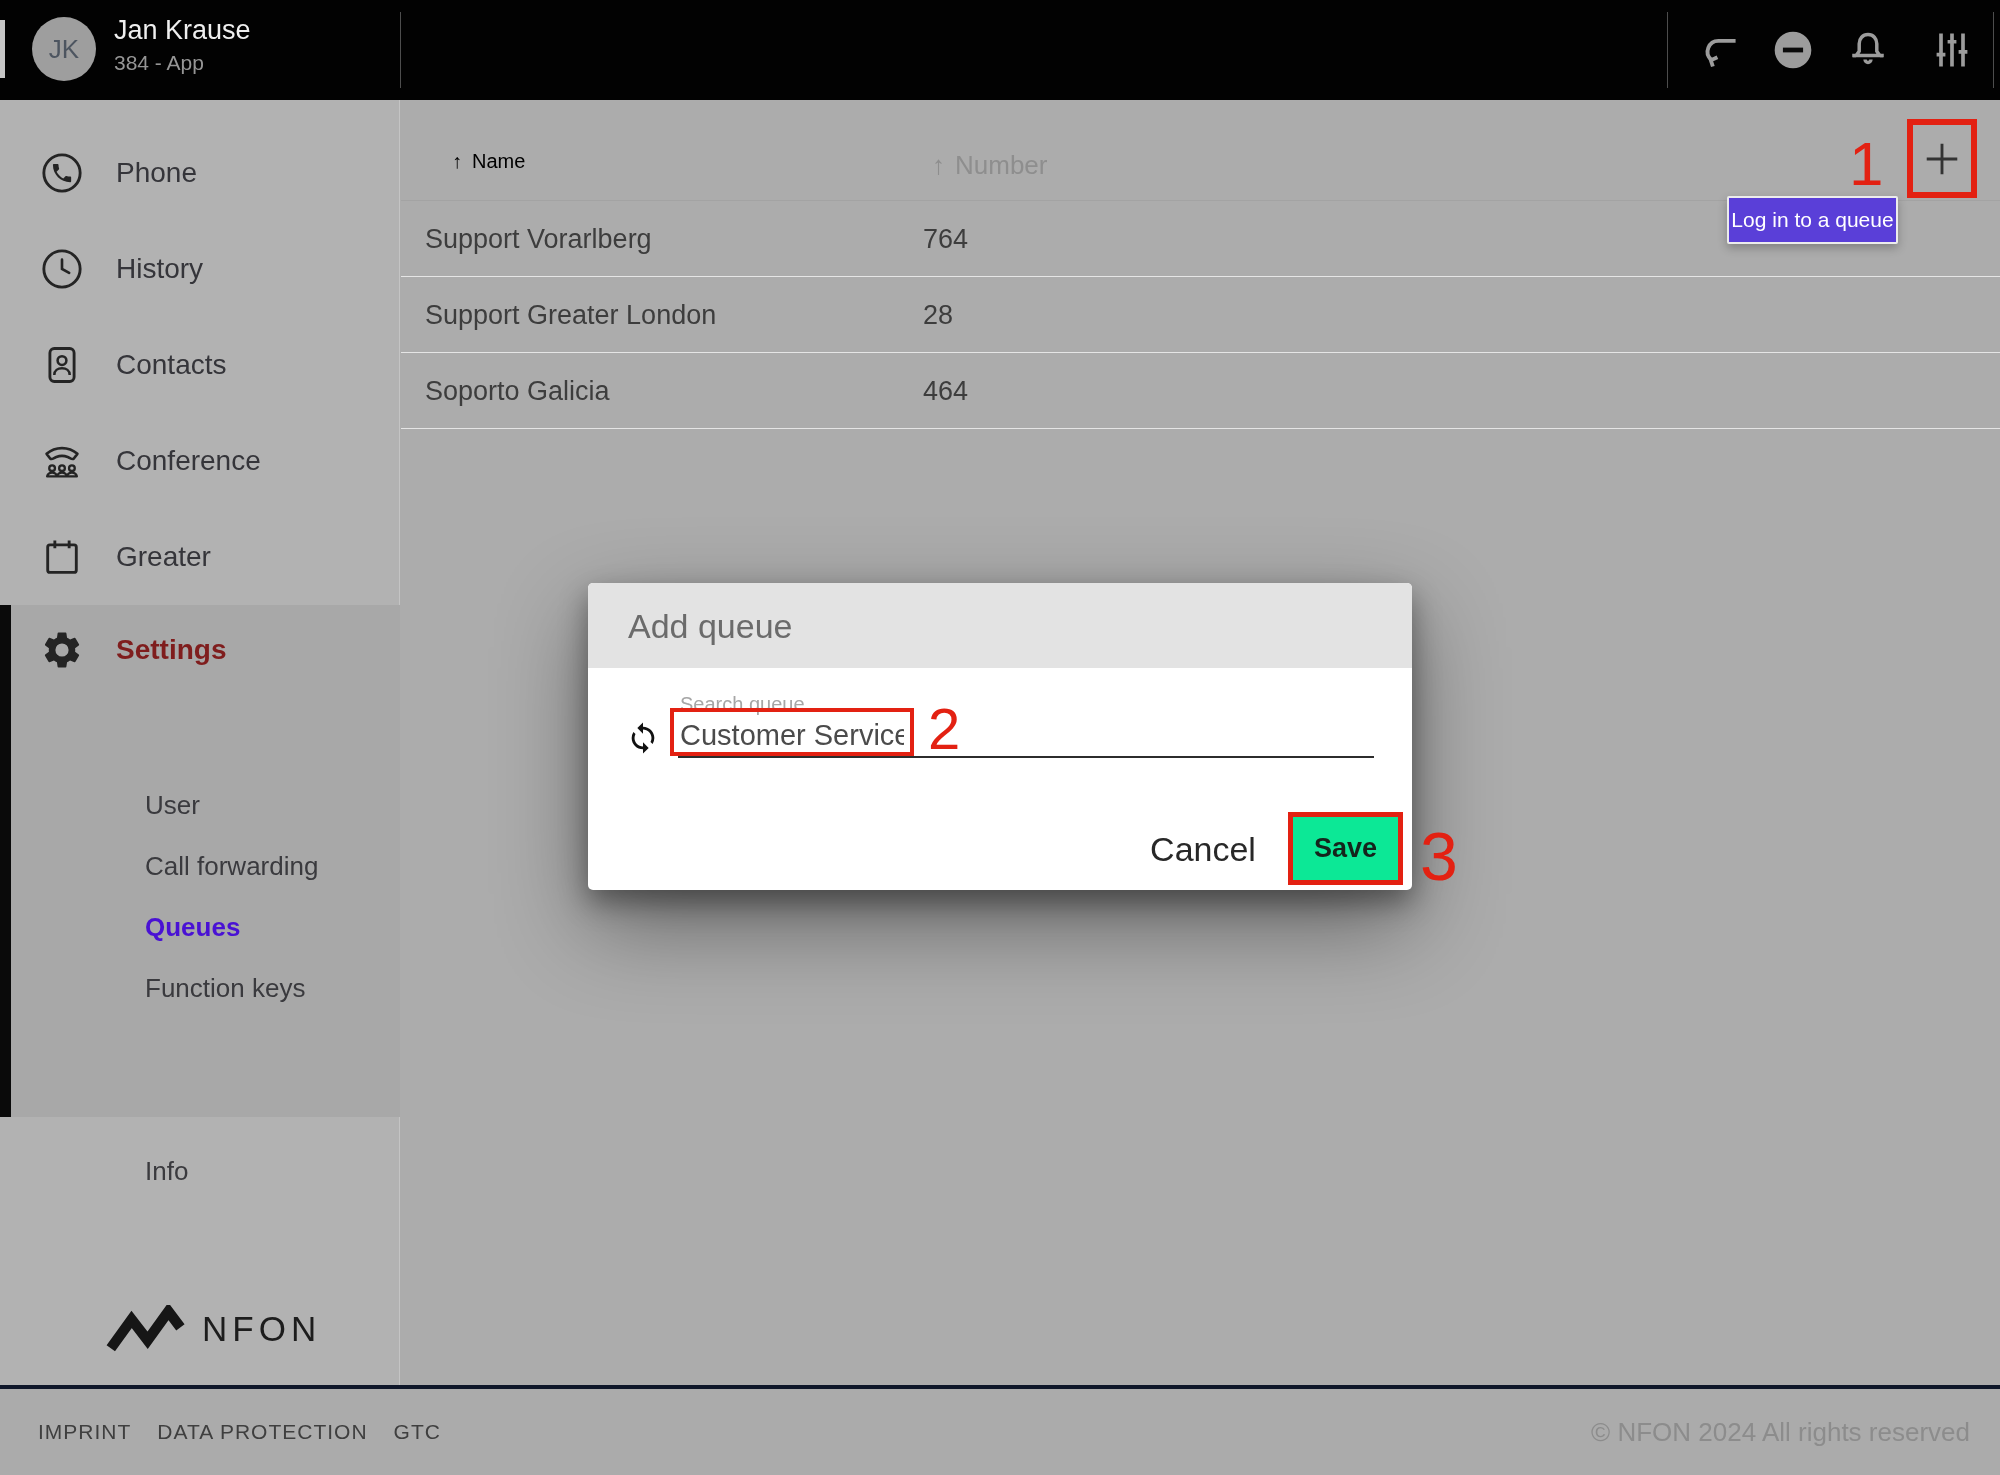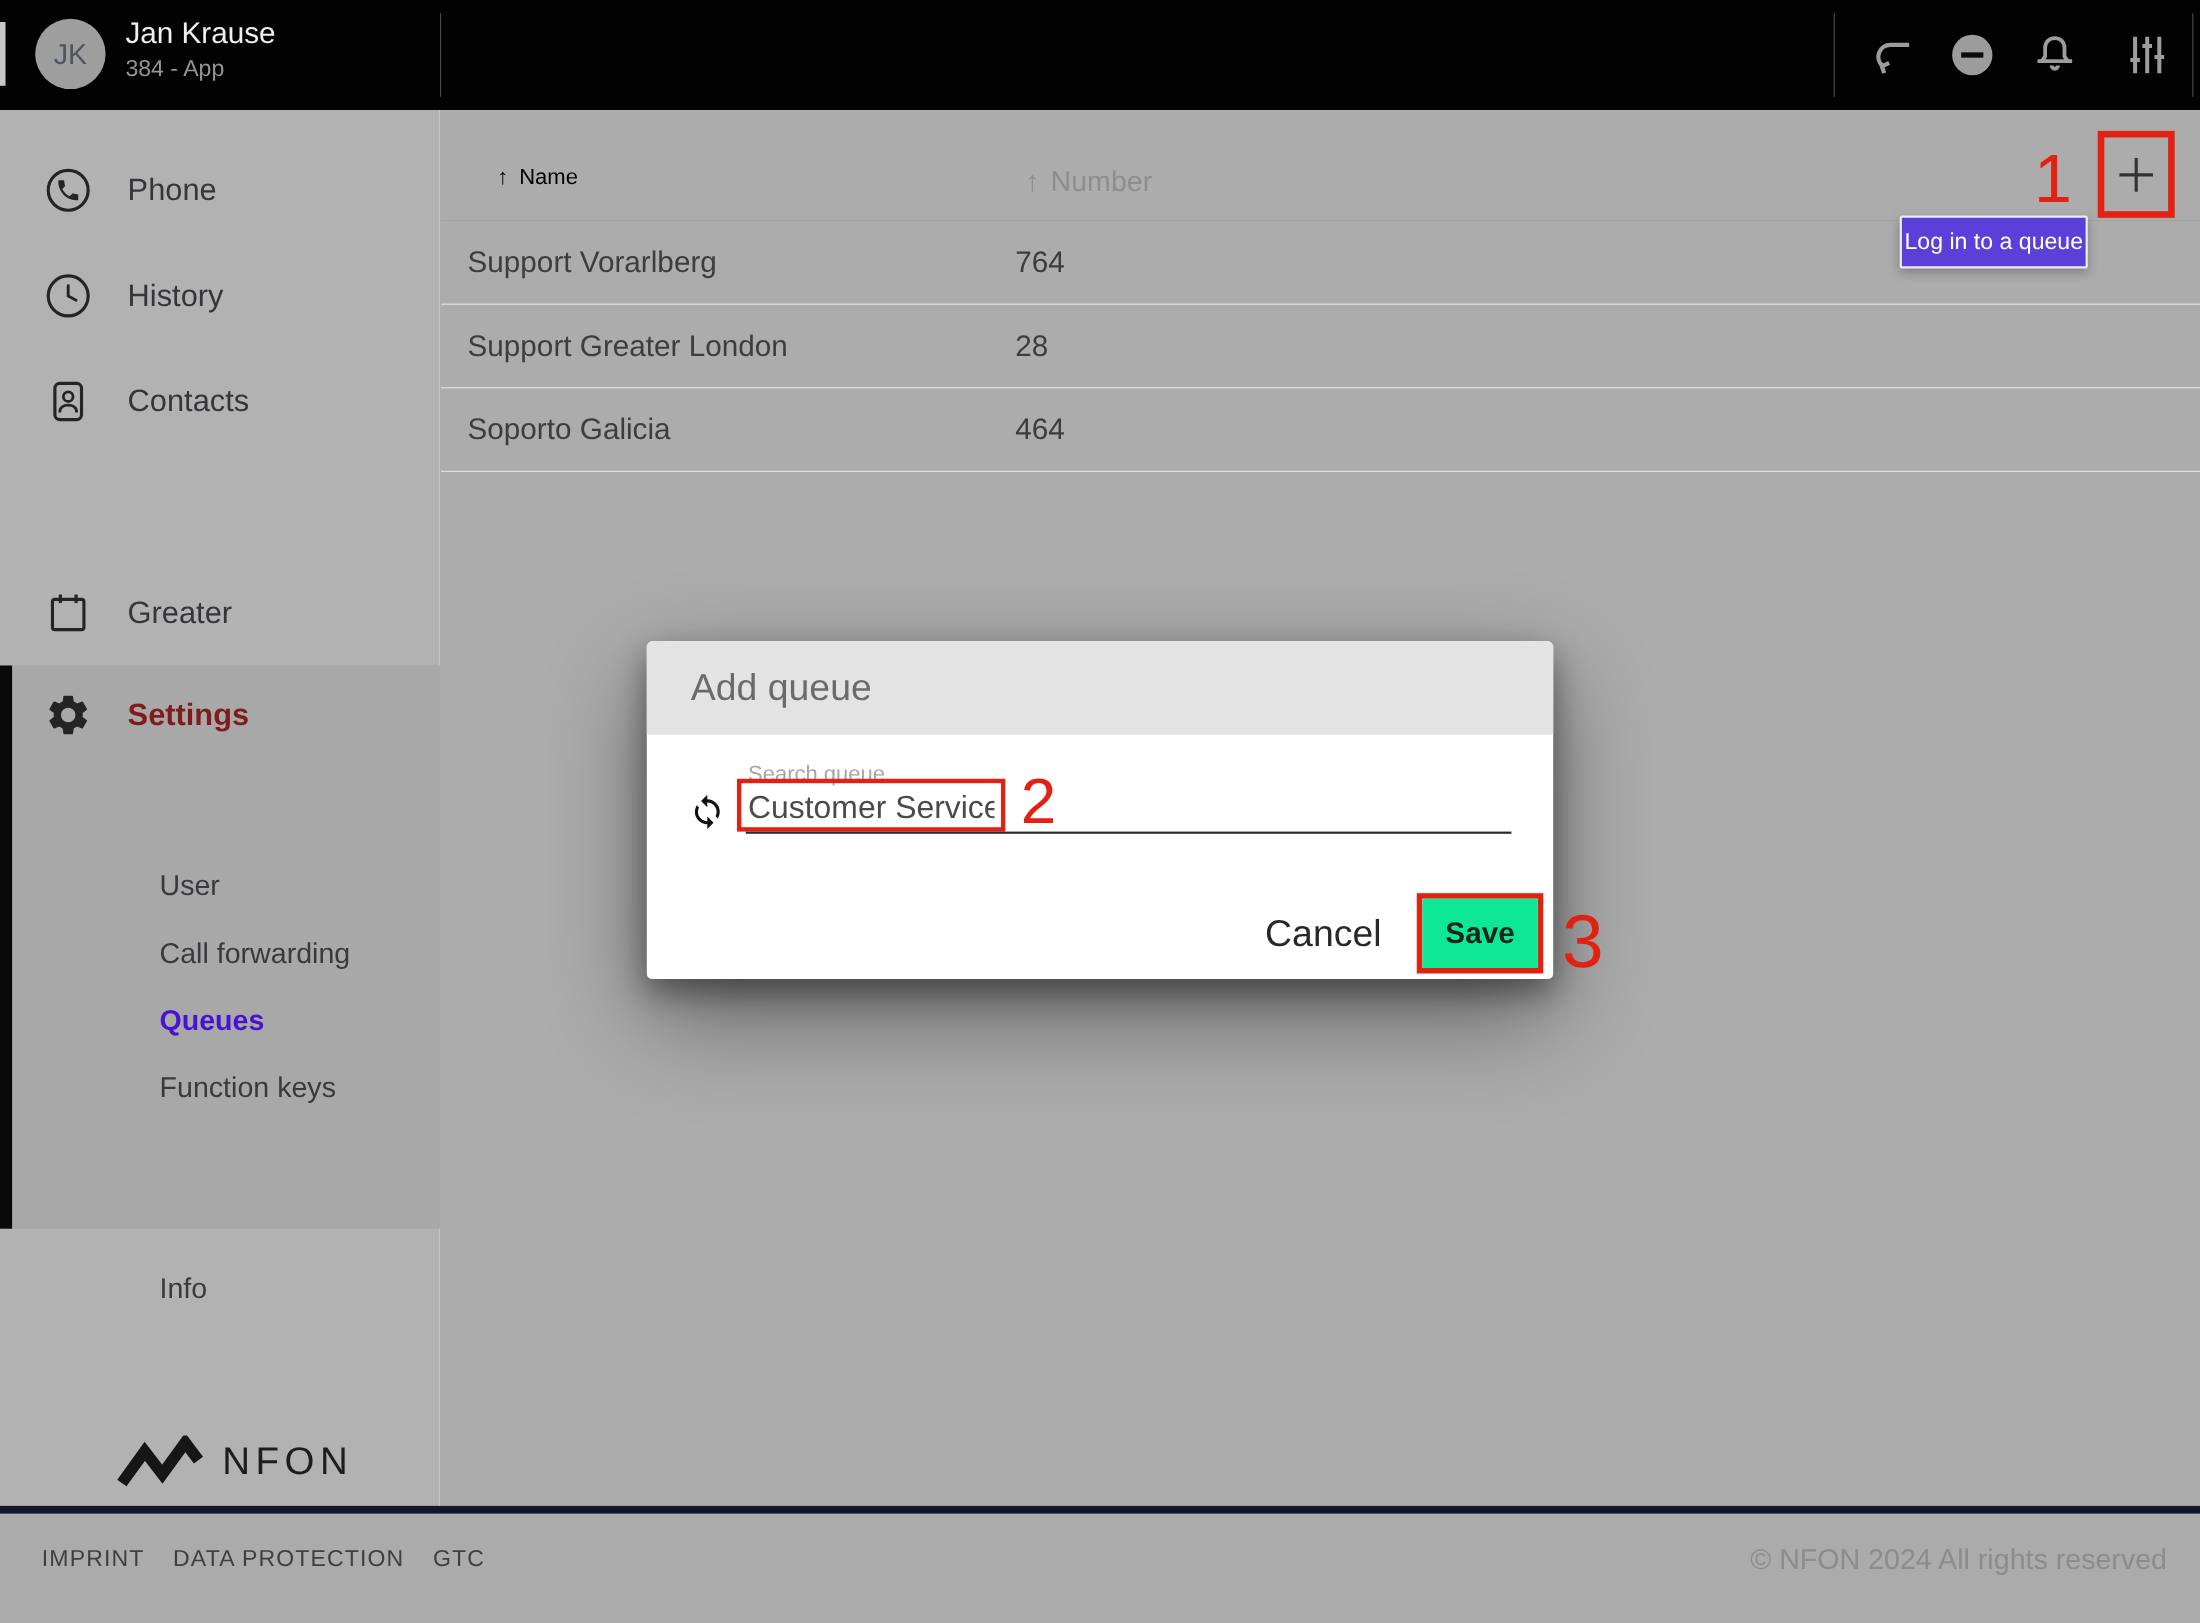--- a/index.html
+++ b/index.html
@@ -71,21 +71,21 @@
                  font-size:29px; color:#4b4b4b; padding:0 6px; }
   .step2 { position:absolute; left:340px; top:32px; font-size:58px; }
   .underline { position:absolute; left:90px; right:38px; top:88px; height:2px; background:#2c2c2c; }
   .cancel-btn { position:absolute; left:560px; top:162px; width:110px; text-align:center; font-size:34px; color:#282828; cursor:pointer; }
   .save-box { position:absolute; left:700px; top:144px; width:115px; height:73px; border:5px solid #e32112; }
   .save-btn { width:100%; height:100%; background:#0ce896; border:none; font-family:"Liberation Sans",sans-serif;
               font-size:27px; font-weight:600; color:#15241c; cursor:pointer; }
   .step3 { position:absolute; left:1420px; top:822px; font-size:68px; }
 
   
-  .footer { position:absolute; left:0; bottom:16px; width:2000px; height:90px; background:#ababab; border-top:7px solid #0f172a; }
+  .footer { position:absolute; left:0; bottom:0; width:2000px; height:90px; background:#ababab; border-top:4px solid #0f172a; }
   .footer-links { position:absolute; left:38px; top:0; height:100%; display:flex; align-items:center; gap:26px; }
   .footer-link { font-size:21px; letter-spacing:1px; color:#3f3f3f; cursor:pointer; }
   .copyright { position:absolute; right:30px; top:50%; transform:translateY(-50%); font-size:26px; color:#8c8c8c; }
 </style>
 </head>
 <body>
 
 <div class="page">
 
   <div class="topbar">
@@ -154,20 +154,32 @@
       <span class="nav-ic">
         <svg viewBox="0 0 40 40" fill="none" stroke="#242424">
           <rect x="9" y="5" width="22" height="30" rx="4" stroke-width="2.6"></rect>
           <circle cx="20" cy="16" r="4" stroke-width="2.3"></circle>
           <path d="M13 29c0-4 3.2-6 7-6s7 2 7 6" stroke-width="2.3"></path>
         </svg>
       </span>
       <span class="nav-label">Contacts</span>
     </div>
 
+    <div class="nav-item" style="top:313px;">
+      <span class="nav-ic">
+        <svg viewBox="0 0 40 40" fill="none" stroke="#242424">
+          <path d="M6 13.5c8-7 20-7 28 0l-3.4 4.4c-1.4 1.2-3.2-.8-5.4-1.6-3-1.1-7.4-1.1-10.4 0-2.2.8-4 2.8-5.4 1.6z" stroke-width="2.4" stroke-linejoin="round"></path>
+          <circle cx="11" cy="26.5" r="2.6" stroke-width="2.1"></circle>
+          <circle cx="20" cy="26.5" r="2.6" stroke-width="2.1"></circle>
+          <circle cx="29" cy="26.5" r="2.6" stroke-width="2.1"></circle>
+          <path d="M6.5 34c.6-2.4 2.4-3.4 4.5-3.4s3.9 1 4.5 3.4zM15.5 34c.6-2.4 2.4-3.4 4.5-3.4s3.9 1 4.5 3.4zM24.5 34c.6-2.4 2.4-3.4 4.5-3.4s3.9 1 4.5 3.4z" stroke-width="2.1" stroke-linejoin="round"></path>
+        </svg>
+      </span>
+      <span class="nav-label">Conference</span>
+    </div>
 
     <div class="nav-item" style="top:409px;">
       <span class="nav-ic">
         <svg viewBox="0 0 40 40" fill="none" stroke="#242424">
           <rect x="7" y="9" width="26" height="25" rx="2" stroke-width="2.6"></rect>
           <path d="M13.5 5v7M26.5 5v7" stroke-width="2.6"></path>
         </svg>
       </span>
       <span class="nav-label">Greater</span>
     </div>

